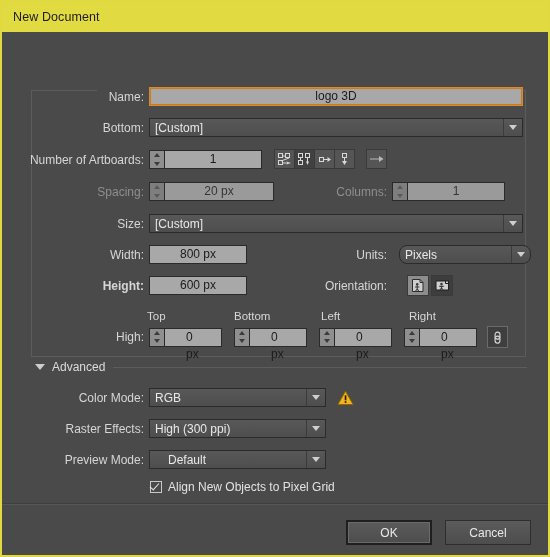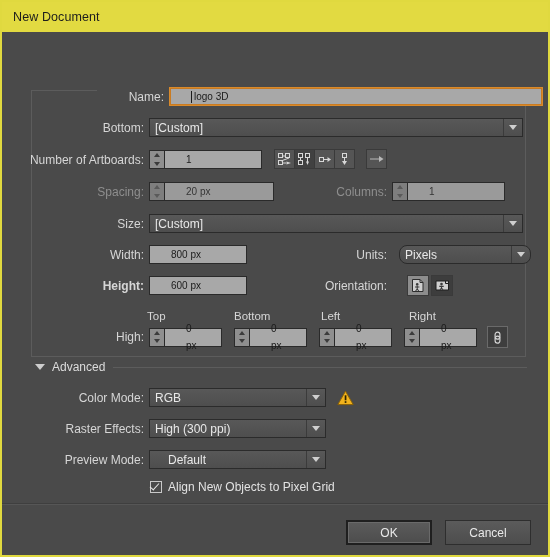--- a/index.html
+++ b/index.html
@@ -67,27 +67,28 @@
   .label.small {
     font-size: 11.5px;
   }
 
   
   .textfield {
     background: #a8a8a8;
     border: 1px solid #2a2a2a;
     height: 19px;
     box-sizing: border-box;
-    font-size: 10px;
+    font-size: 12px;
     color: #1b1b1b;
     padding: 0 21px;
     line-height: 17px;
     display: flex;
     align-items: center;
     font-family: "Liberation Sans", sans-serif;
+    flex-direction: column;
   }
   .textfield.focus {
     border: 1px solid #d98a2b;
     outline: 1px solid #c97b22;
     outline-offset: -2px;
   }
   .textfield.dim {
     background: #9a9a9a;
     color: #353535;
   }
@@ -279,21 +280,21 @@
   <div class="titlebar">
     <span class="titlebar-text">New Document</span>
   </div>
 
   <div class="body">
 
     <div class="groupbox" style="left:29px; top:58px; width:495px; height:267px;"></div>
 
     <div style="position:absolute; left:95px; top:54px; width:200px; height:9px; background:#4a4a4a;"></div>
 
-    <div class="row" style="left:0; top:55px; width:524px;margin-left:20px;">
+    <div class="row" style="left:0; top:55px; width:524px;">
       <div class="label" style="width:142px;">Name:</div>
       <div class="textfield focus" style="margin-left:5px; width:374px;">
         <span class="caret"></span>
           <span>logo 3D</span>
       </div>
     </div>
 
     <div class="row" style="left:0; top:86px; width:524px;">
       <div class="label" style="width:142px;">Bottom:</div>
       <div class="dropdown" style="margin-left:5px; width:374px;">

